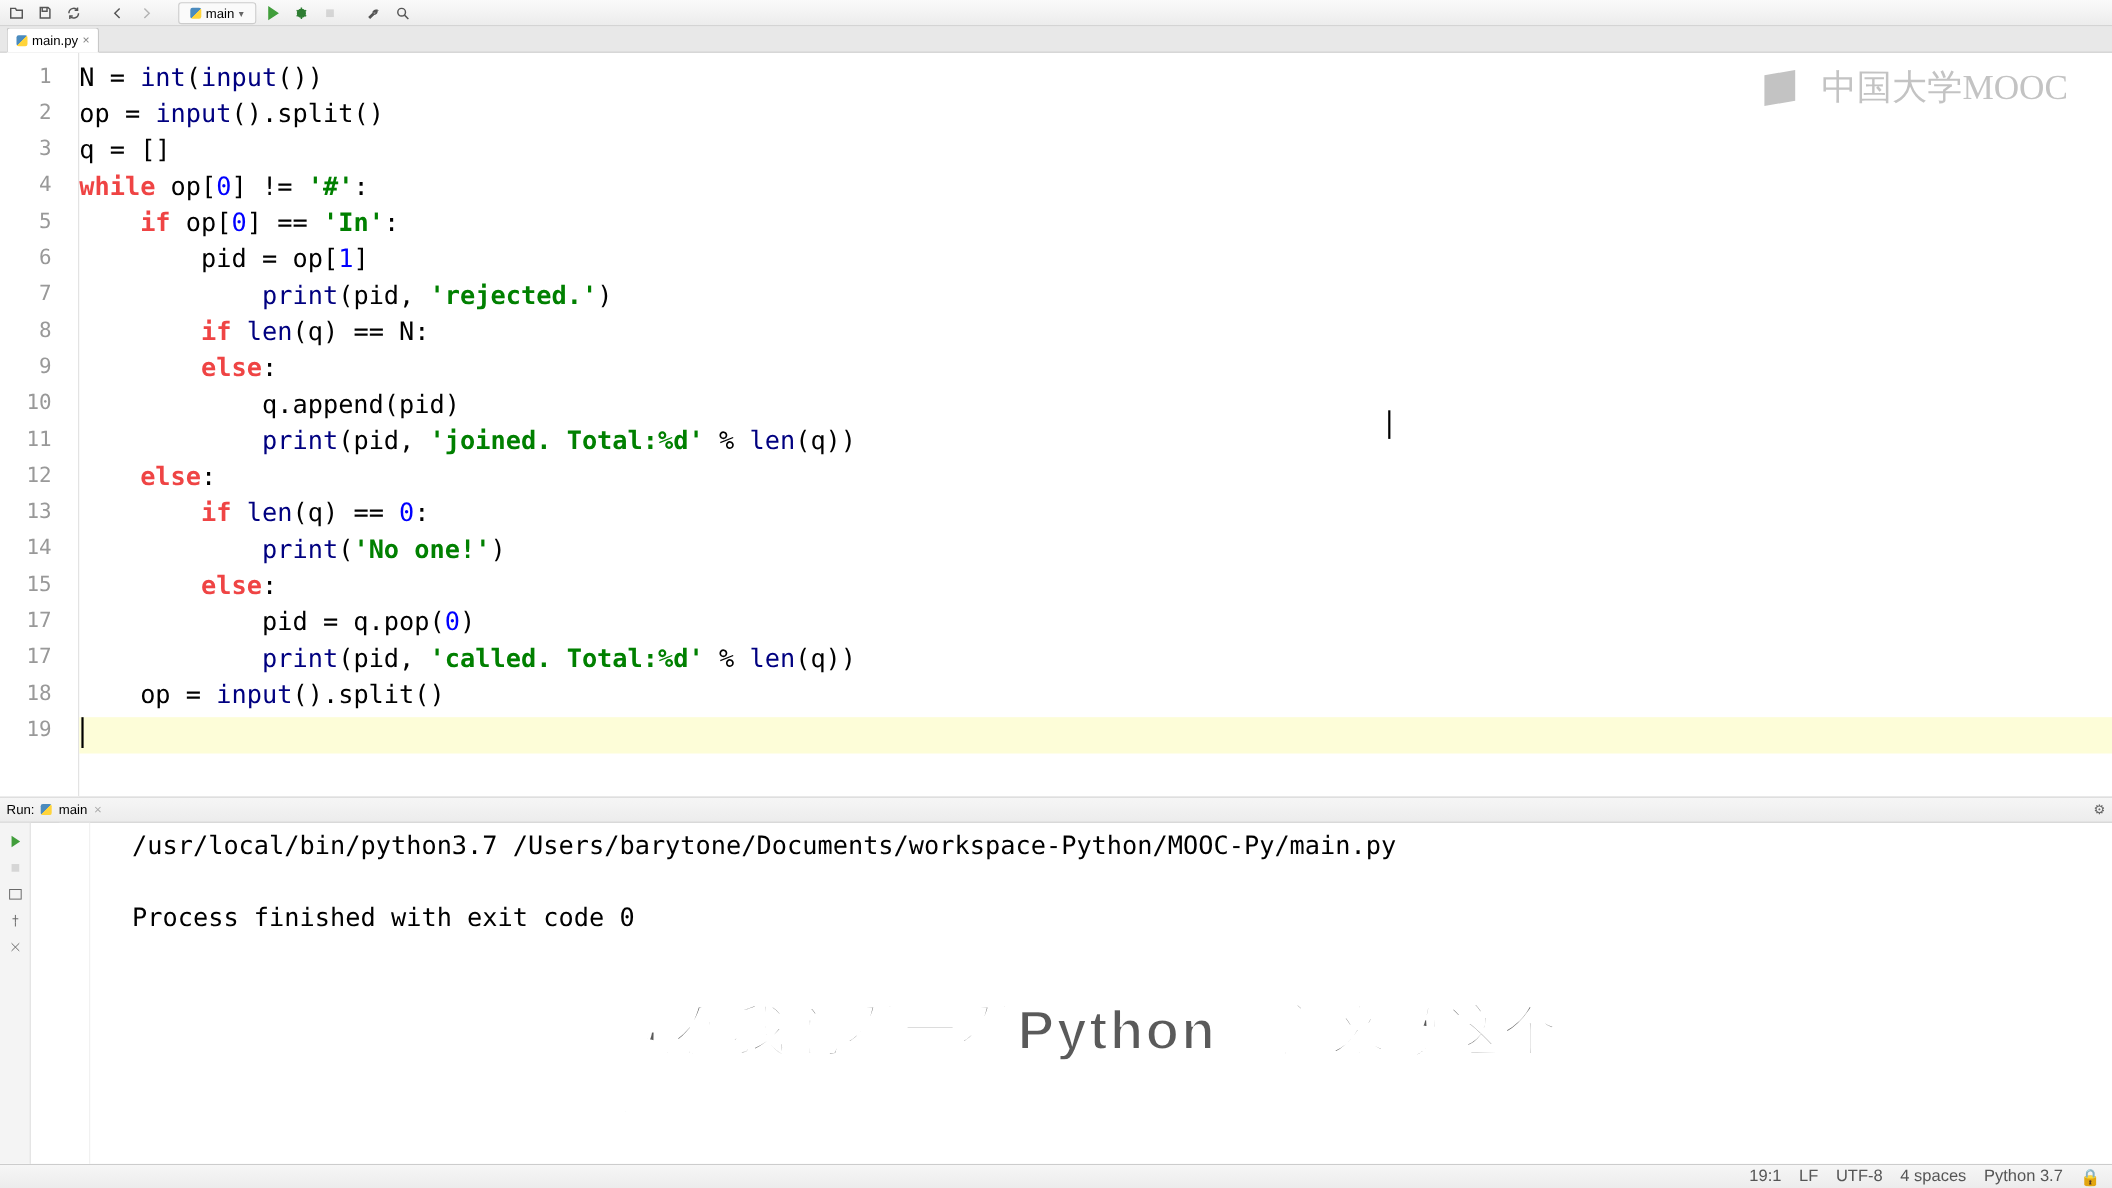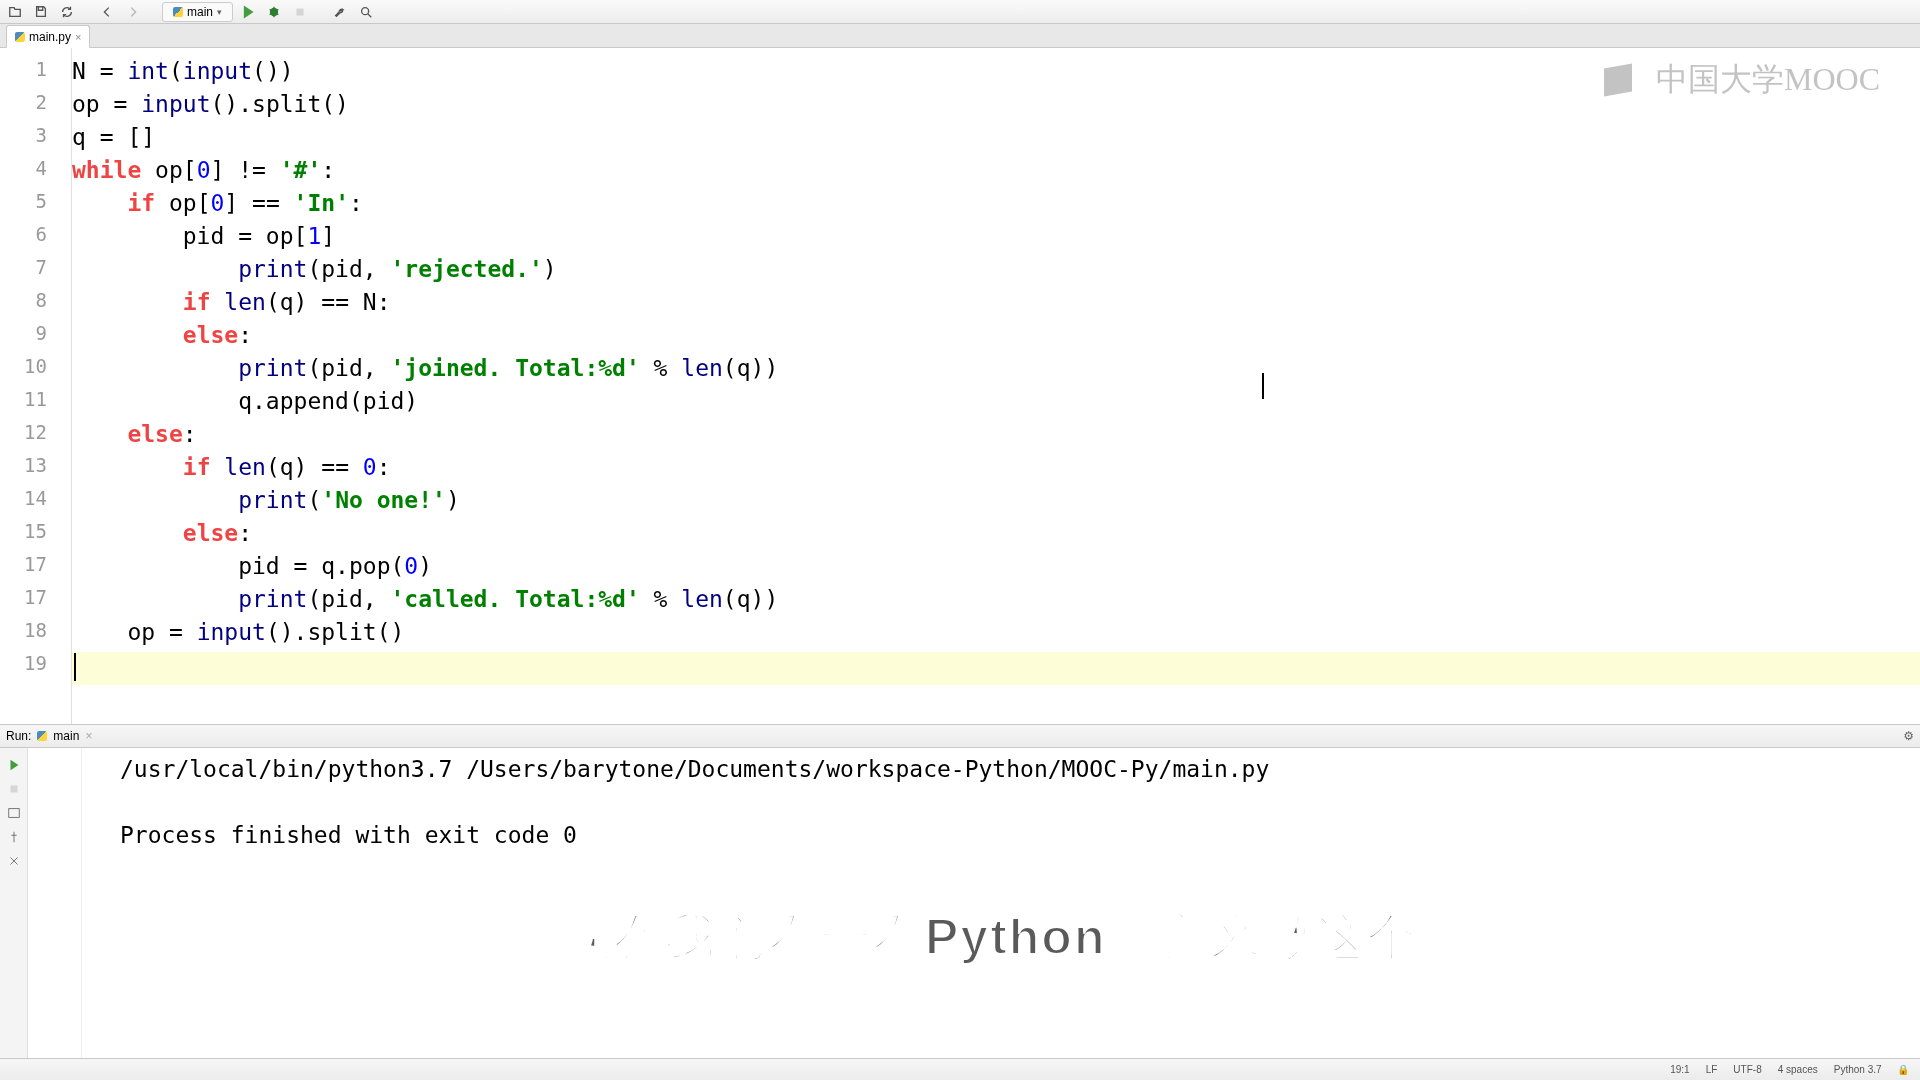--- a/index.html
+++ b/index.html
@@ -225,21 +225,21 @@
 .status-bar {
   height: 22px;
   background: linear-gradient(#f6f6f6,#ececec);
   border-top: 1px solid #c8c8c8;
   display: flex;
   align-items: center;
   justify-content: flex-end;
   padding: 0 10px;
   gap: 16px;
   font-family: -apple-system,sans-serif;
-  font-size: 10px;
+  font-size: 15px;
   color: #555;
 }
 .status-bar .sb-item { display: flex; align-items: center; gap: 4px; }
 </style>
 </head>
 <body>
 
 <div class="toolbar">
   <div class="tb-btn">
       <svg viewBox="0 0 16 16">
@@ -342,22 +342,22 @@
     </div>
   <div class="line">N = <span class="bi">int</span>(<span class="bi">input</span>())</div>
       <div class="line">op = <span class="bi">input</span>().split()</div>
       <div class="line">q = []</div>
       <div class="line"><span class="kw">while</span> op[<span class="num">0</span>] != <span class="str">'#'</span>:</div>
       <div class="line">    <span class="kw">if</span> op[<span class="num">0</span>] == <span class="str">'In'</span>:</div>
       <div class="line">        pid = op[<span class="num">1</span>]</div>
       <div class="line">            <span class="bi">print</span>(pid, <span class="str">'rejected.'</span>)</div>
       <div class="line">        <span class="kw">if</span> <span class="bi">len</span>(q) == N:</div>
       <div class="line">        <span class="kw">else</span>:</div>
+      <div class="line">            q.append(pid)</div>
       <div class="line">            <span class="bi">print</span>(pid, <span class="str">'joined. Total:%d'</span> % <span class="bi">len</span>(q))</div>
-      <div class="line">            q.append(pid)</div>
       <div class="line">    <span class="kw">else</span>:</div>
       <div class="line">        <span class="kw">if</span> <span class="bi">len</span>(q) == <span class="num">0</span>:</div>
       <div class="line">            <span class="bi">print</span>(<span class="str">'No one!'</span>)</div>
       <div class="line">        <span class="kw">else</span>:</div>
       <div class="line">            pid = q.pop(<span class="num">0</span>)</div>
       <div class="line">            <span class="bi">print</span>(pid, <span class="str">'called. Total:%d'</span> % <span class="bi">len</span>(q))</div>
       <div class="line">    op = <span class="bi">input</span>().split()</div>
       <div class="line highlight"><span class="cursor-caret"></span></div>
     </div>
 </div>

